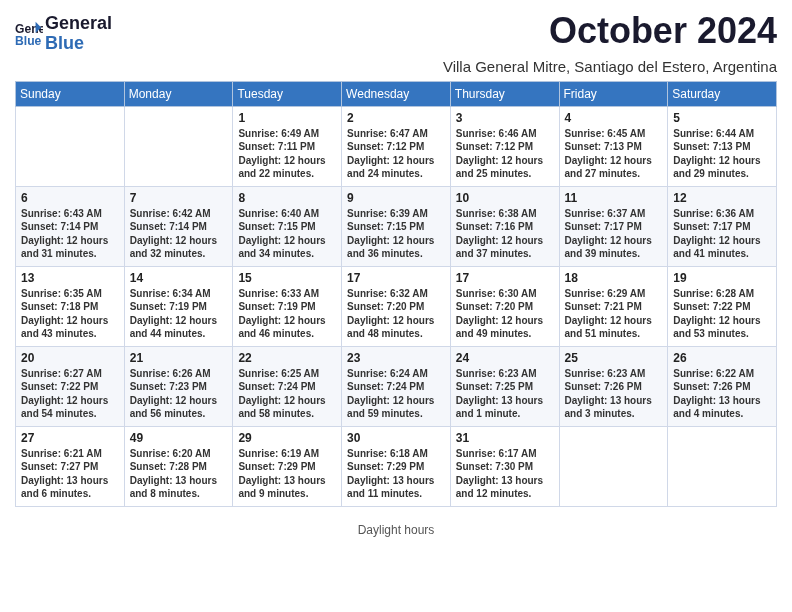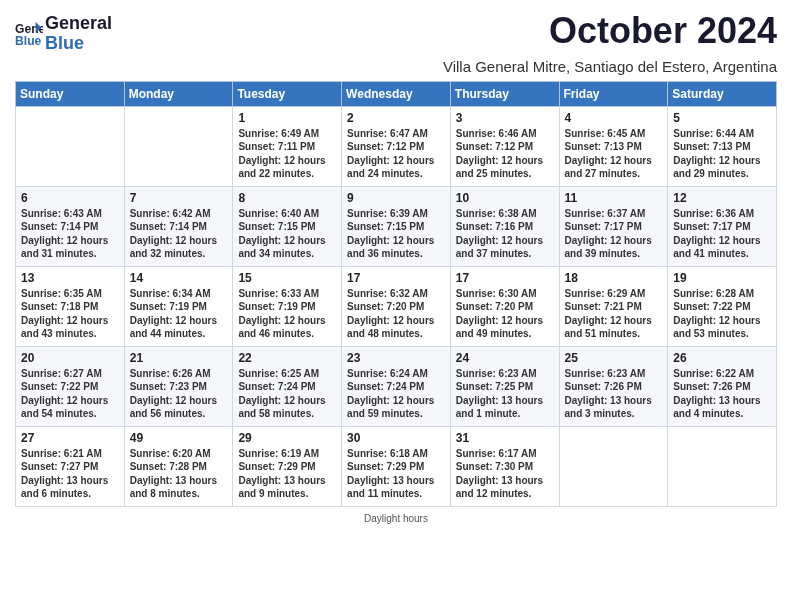--- a/index.html
+++ b/index.html
@@ -48,21 +48,21 @@
     }
     .calendar-table {
       width: 100%;
       border-collapse: collapse;
       table-layout: fixed;
     }
     .calendar-table th {
       background: #3575c0;
       color: #fff;
       font-size: 12px;
-      font-weight: bold;
+      font-weight: normal;
       padding: 5px 4px;
       text-align: left;
       border: 1px solid #b0c4de;
     }
     .calendar-table td {
       vertical-align: top;
       border: 1px solid #d0d8e8;
       padding: 4px 5px 4px 5px;
       font-size: 10px;
       color: #333;
@@ -79,22 +79,22 @@
       display: block;
       margin-bottom: 2px;
     }
     .cell-text {
       font-size: 10px;
       line-height: 1.35;
       color: #333;
       font-weight: bold;
     }
     .footer-note {
-      margin-top: 6px;
-      font-size: 10px;
+      margin-top: 16px;
+      font-size: 12px;
       color: #555;
       text-align: center;
     }
   </style>
 </head>
 <body>
 
 <div class="header-area">
   <div class="logo">
     <svg class="logo-icon" viewBox="0 0 30 30">

